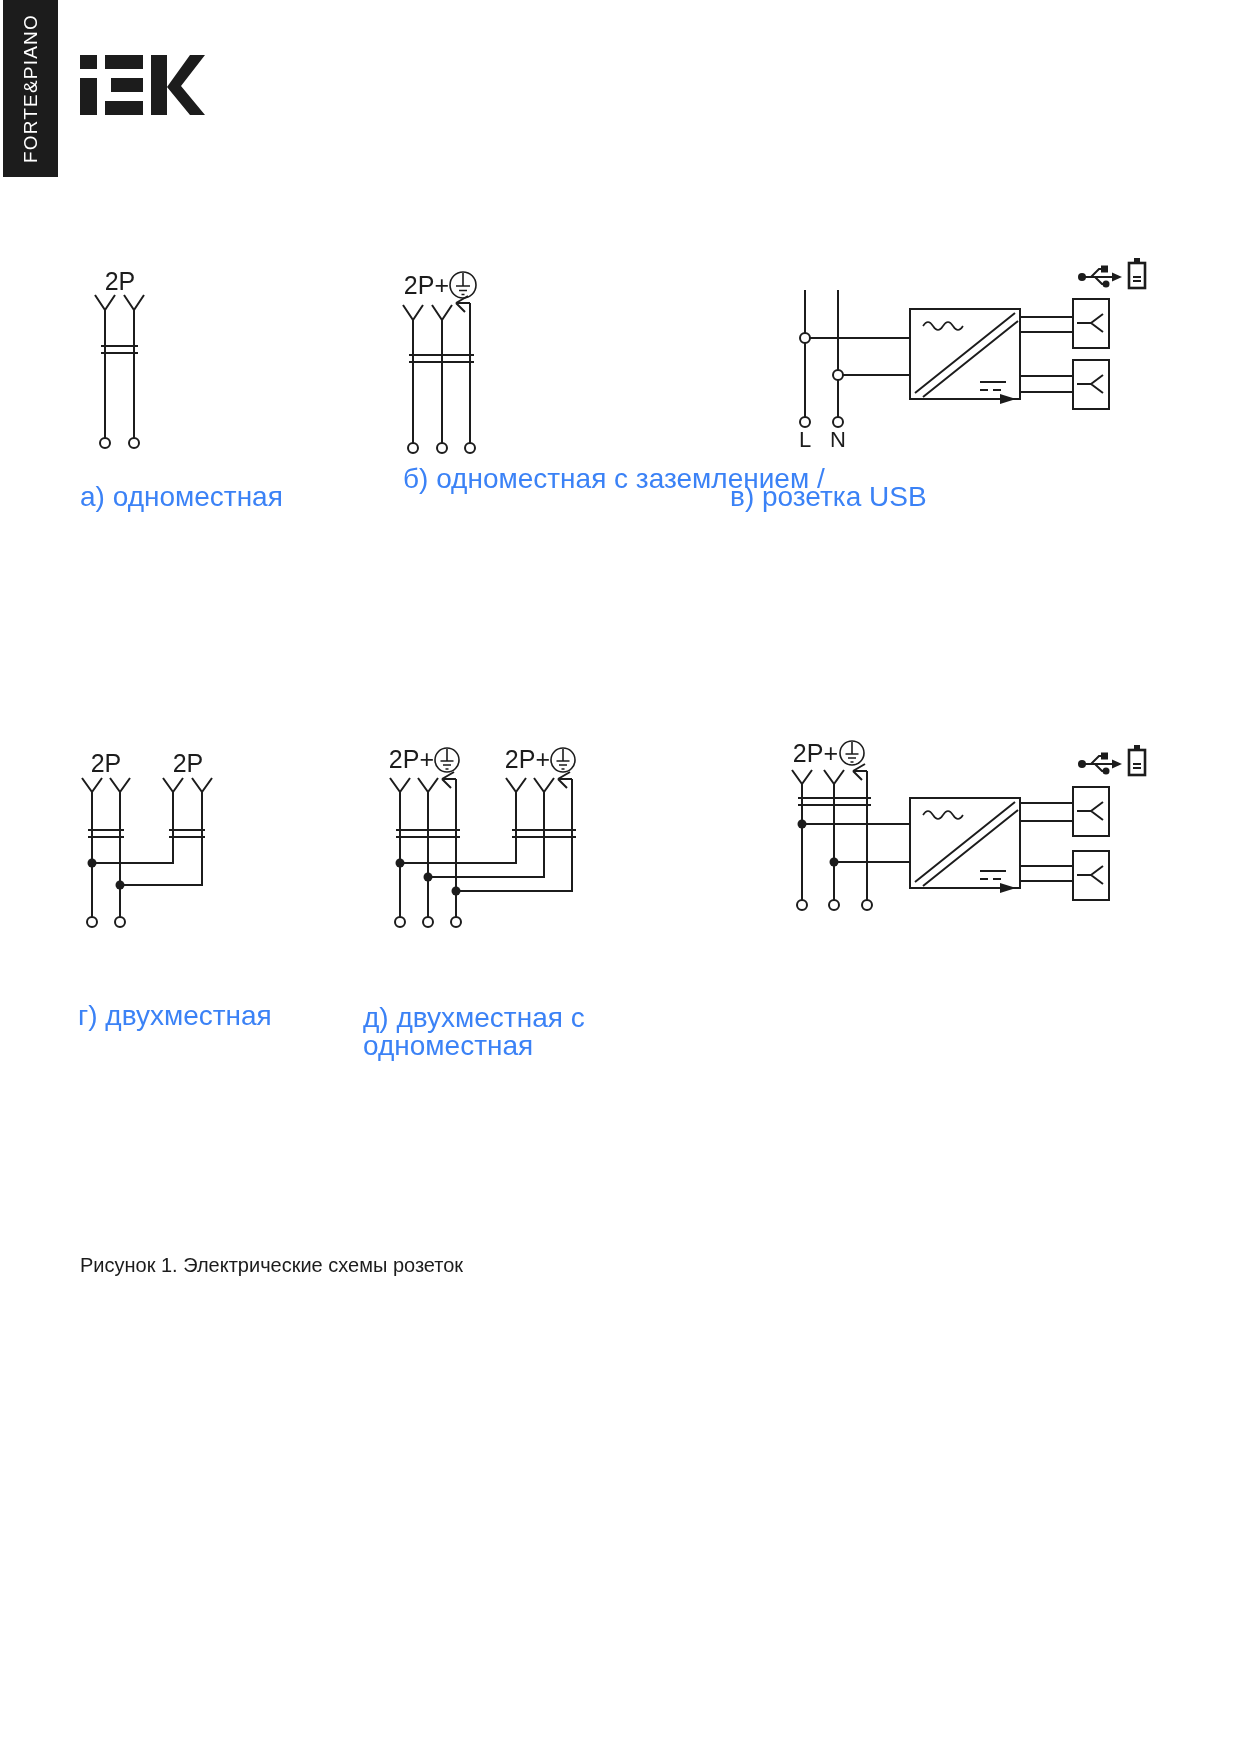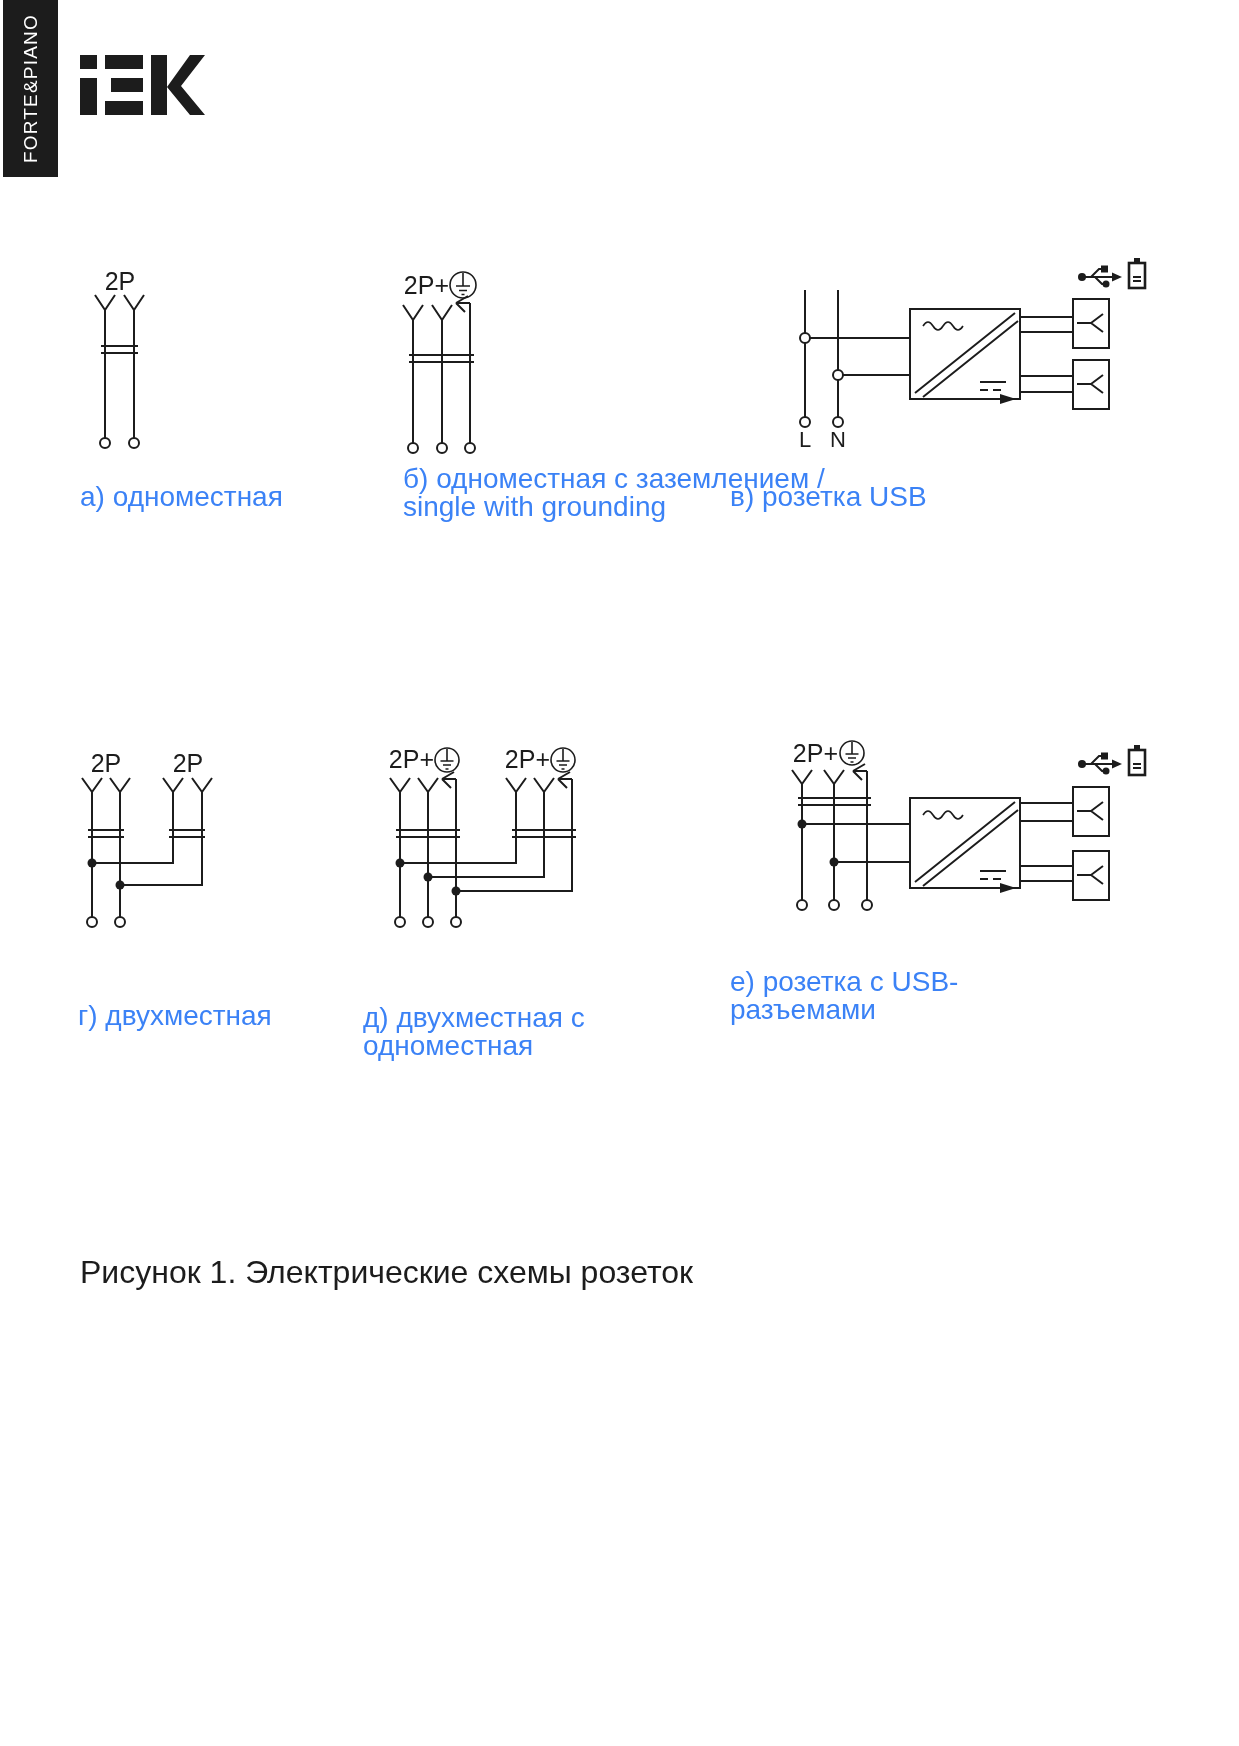--- a/index.html
+++ b/index.html
@@ -15,21 +15,21 @@
     writing-mode:vertical-rl; transform:rotate(180deg);
     color:#ffffff; font-size:19px; letter-spacing:1.2px; white-space:nowrap;
   }
   .logo { position:absolute; left:80px; top:55px; }
   .diagram { position:absolute; }
   .cap {
     position:absolute; font-size:28px; line-height:28px; color:#3b82f6;
     white-space:nowrap;
   }
   .figure-caption {
-    position:absolute; left:80px; top:1254px; font-size:32px; color:#1c1c1c;
+    position:absolute; left:80px; top:1254px; font-size:20px; color:#1c1c1c;
     white-space:nowrap;
   }
   svg text { font-family:"Liberation Sans", sans-serif; fill:#1c1c1c; }
   .wire { stroke:#1c1c1c; stroke-width:2; fill:none; }
   .term { stroke:#1c1c1c; stroke-width:2; fill:#ffffff; }
   .dot  { fill:#1c1c1c; stroke:none; }
   .boxr { stroke:#1c1c1c; stroke-width:2; fill:#ffffff; }
   .thin { stroke:#1c1c1c; stroke-width:1.6; fill:none; }
   .blk  { fill:#1c1c1c; stroke:none; }
 </style>
@@ -138,21 +138,20 @@
     <g>
       <rect x="434" y="38" width="16" height="25" fill="none" stroke="#1c1c1c" stroke-width="2.6"></rect>
       <rect class="blk" x="439" y="33" width="6" height="5"></rect>
       <path class="wire" d="M438,52 H446 M438,56 H446"></path>
     </g>
   </svg>
 
   <div class="cap" style="left:80px; top:483px;">а) одноместная</div>
   <div class="cap" style="left:403px; top:465px;">
     <div>б) одноместная с заземлением /</div>
-    <div>single with grounding</div>
   </div>
   <div class="cap" style="left:730px; top:483px;">в) розетка USB</div>
 
   <svg class="diagram" style="left:70px; top:742px;" width="235" height="195" viewBox="0 0 235 195">
     <text x="36" y="30" font-size="25" text-anchor="middle">2P</text>
     <text x="118" y="30" font-size="25" text-anchor="middle">2P</text>
     <g class="wire">
       <path d="M12,36 L22,50 M32,36 L22,50"></path>
       <path d="M40,36 L50,50 M60,36 L50,50"></path>
       <path d="M93,36 L103,50 M113,36 L103,50"></path>
@@ -269,20 +268,16 @@
       <rect class="blk" x="439" y="90" width="6" height="5"></rect>
       <path class="wire" d="M438,109 H446 M438,113 H446"></path>
     </g>
   </svg>
 
   <div class="cap" style="left:78px; top:980px;margin-top:22px;">г) двухместная</div>
   <div class="cap" style="left:363px; top:1004px;">
     <div>д) двухместная с</div>
     <div>одноместная</div>
   </div>
-  <div class="cap" style="left:730px; top:968px;">
-    <div>е) розетка с USB-</div>
-    <div>разъемами</div>
-  </div>
 
   <div class="figure-caption">Рисунок 1. Электрические схемы розеток</div>
 
 </div>
 
 </body></html>

